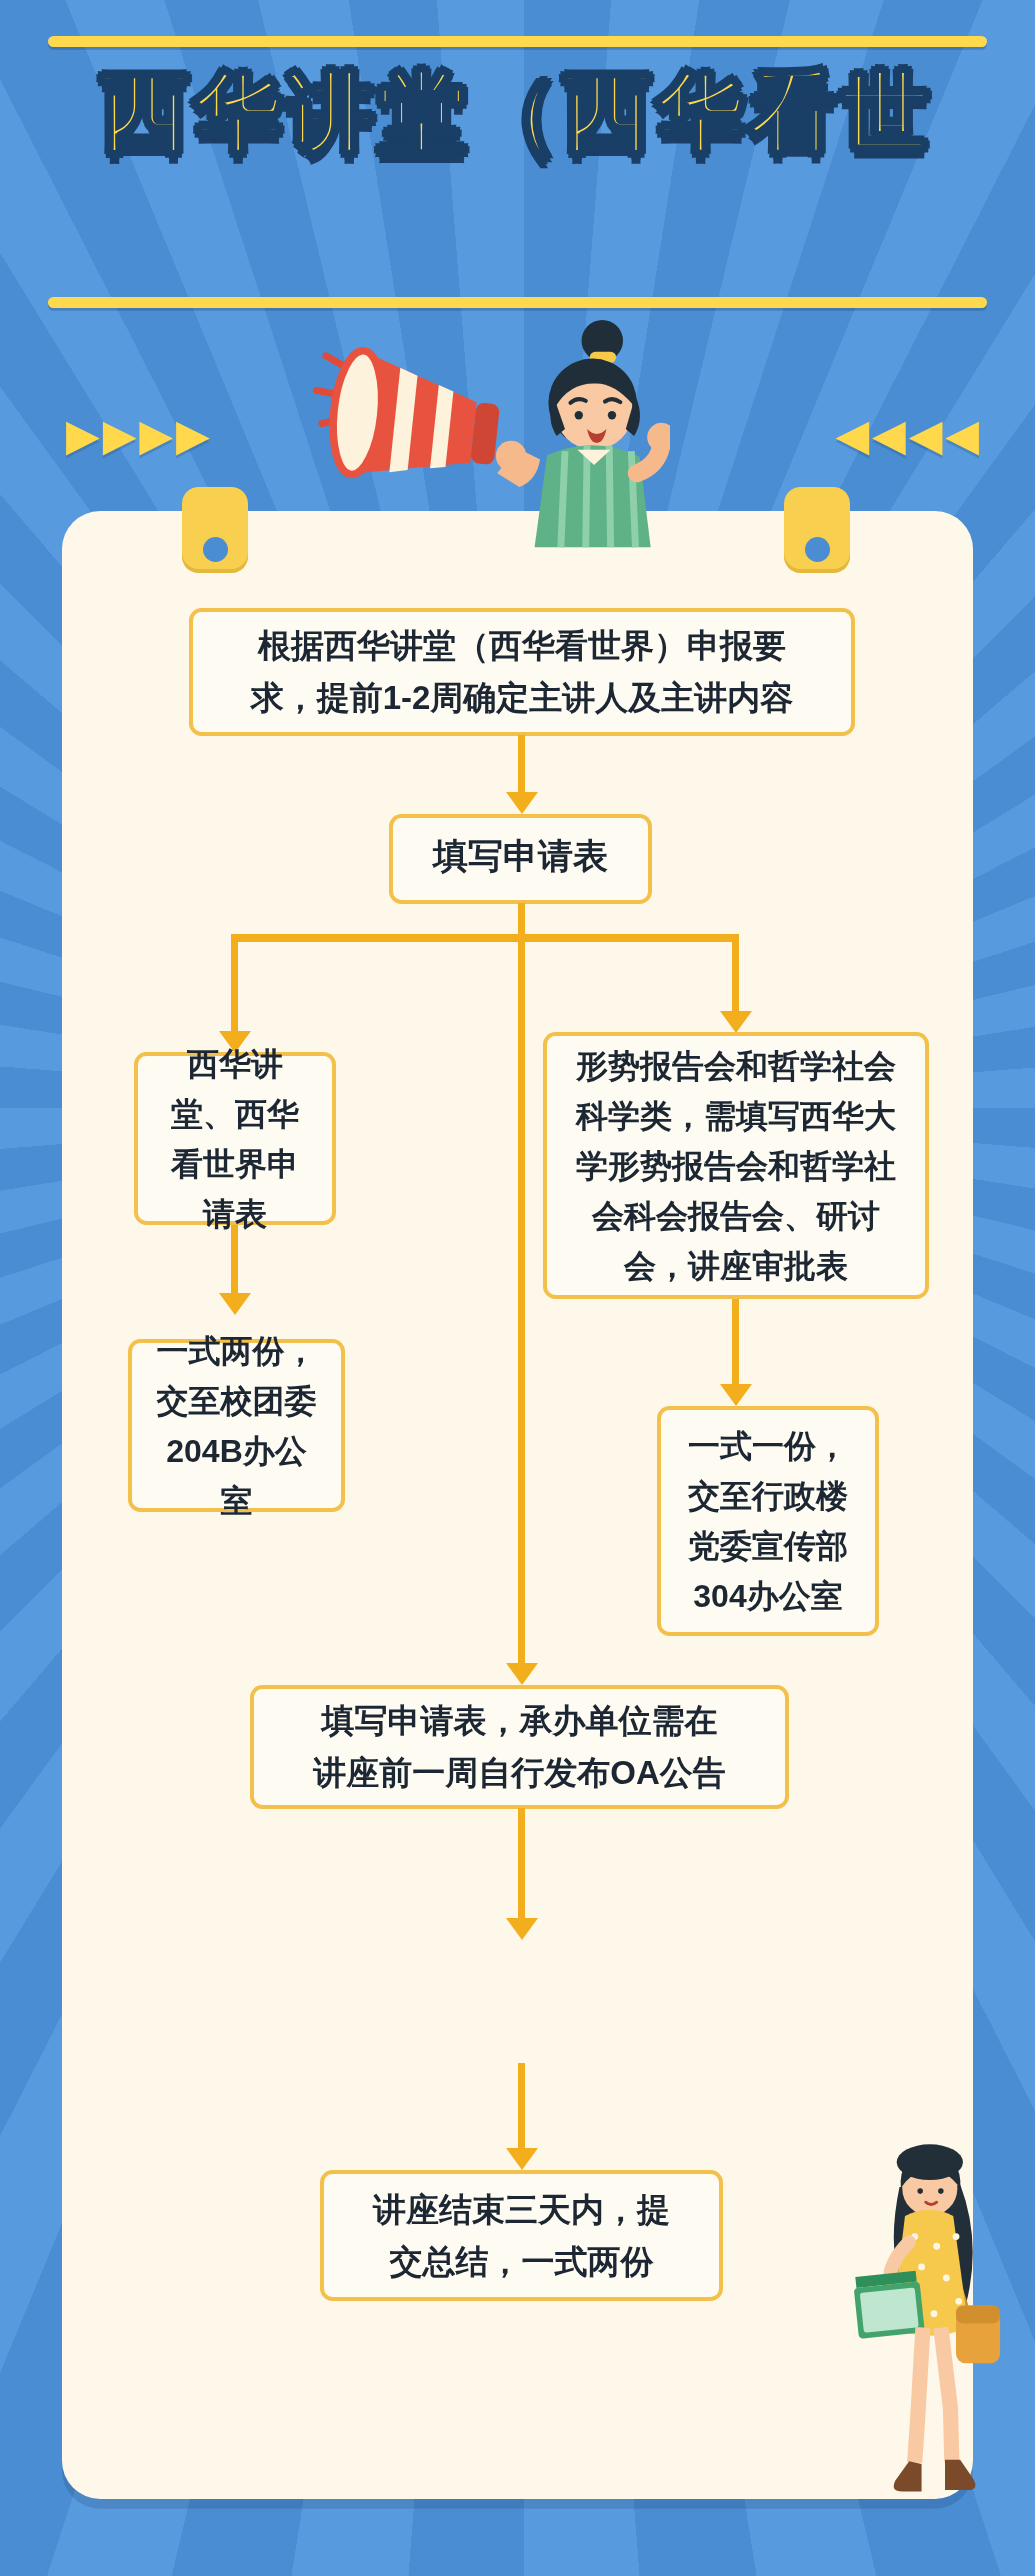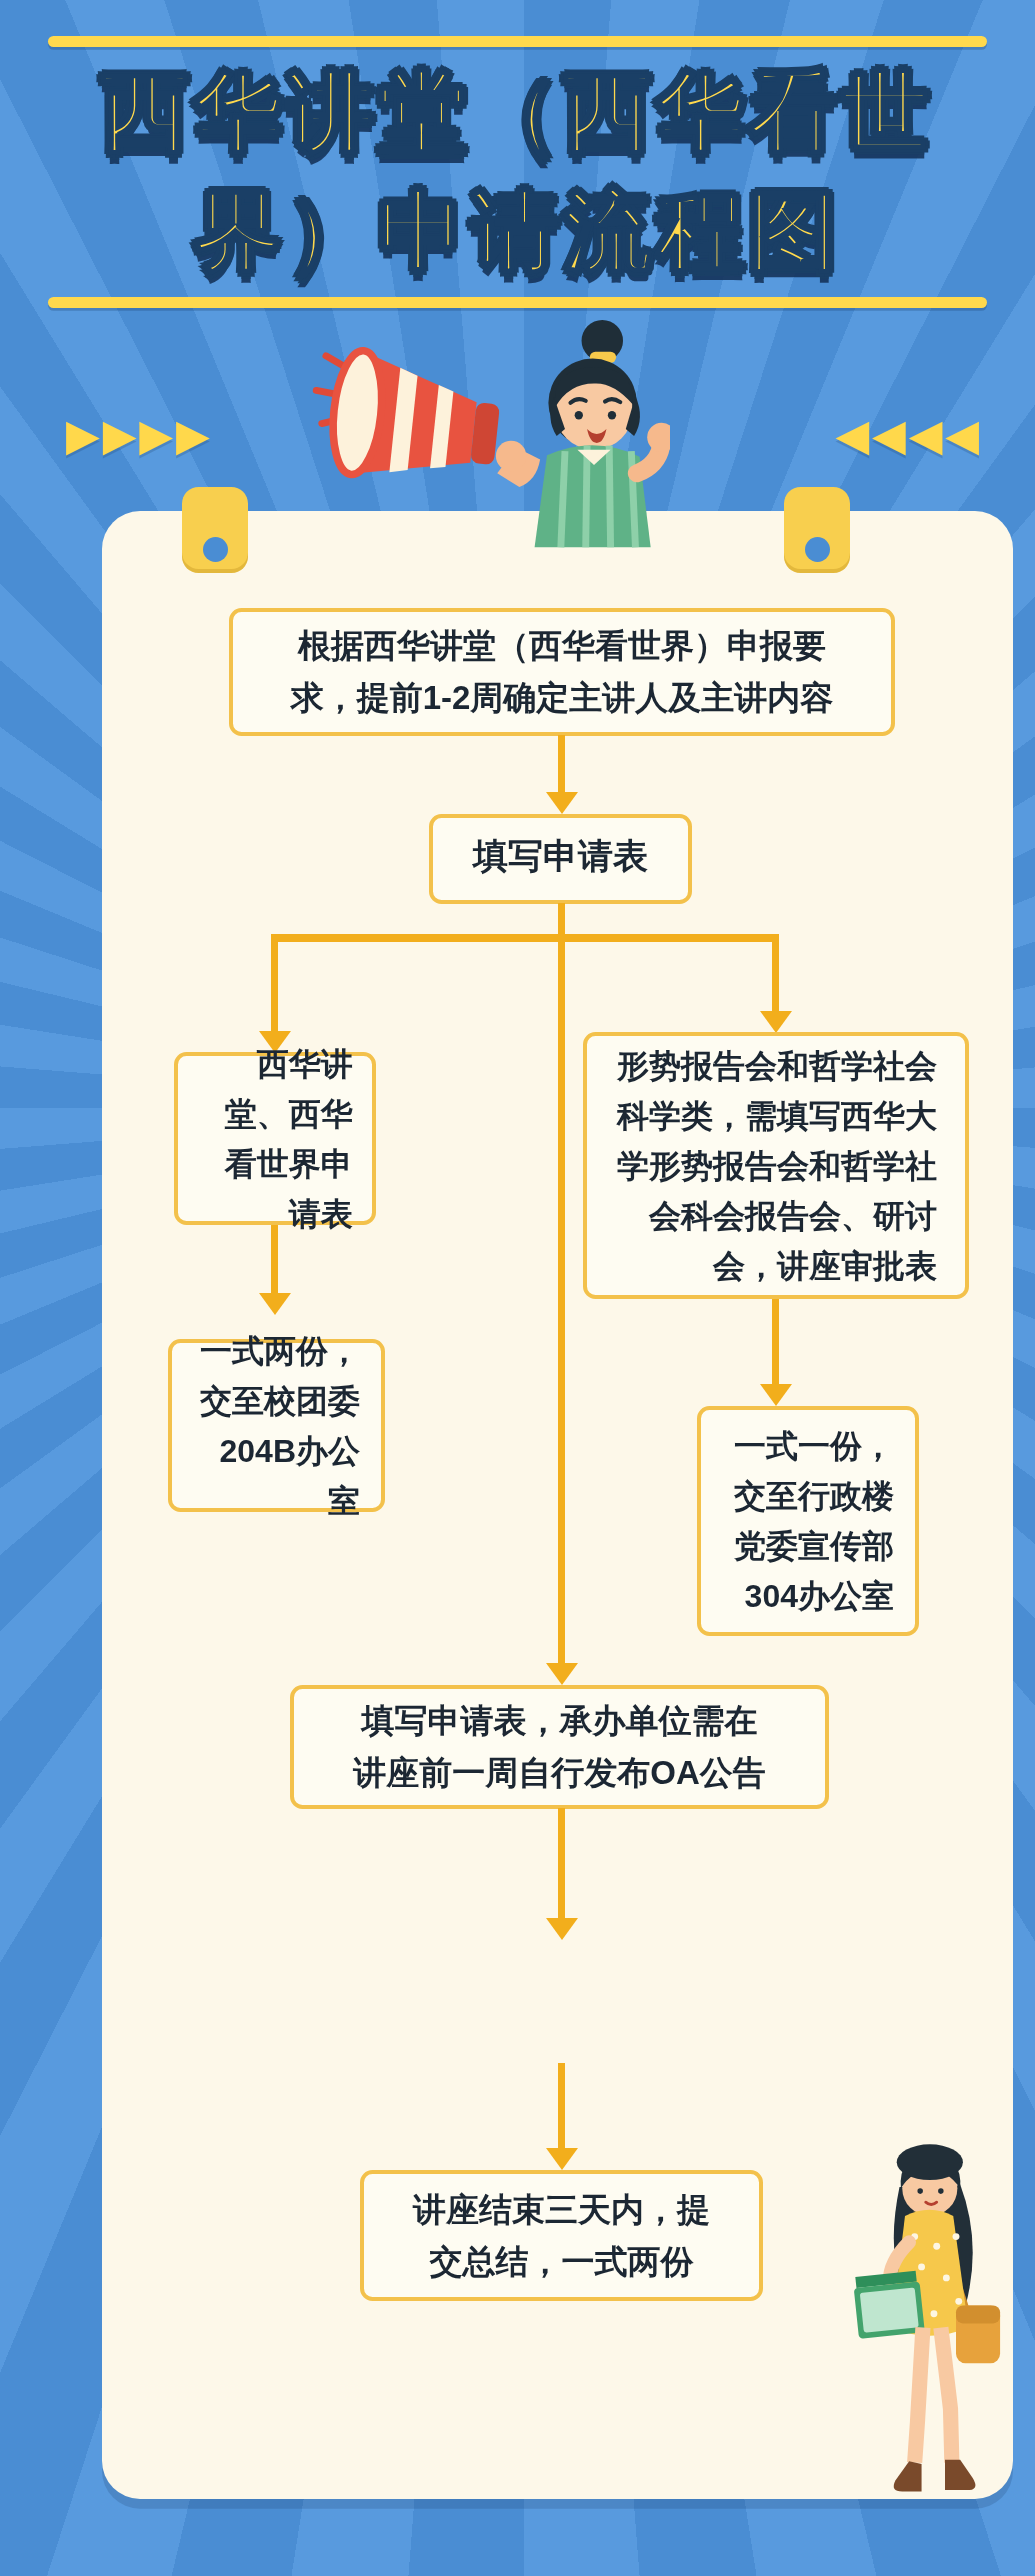--- a/index.html
+++ b/index.html
@@ -28,42 +28,41 @@
     position:absolute;top:413px;font-size:44px;line-height:44px;color:#ffd84b;
     letter-spacing:2.8px;z-index:2;text-shadow:0 2.8px 0 rgba(20,50,90,.2);
   }
   #chevrons-left{left:66px;}
   #chevrons-right{right:66px;}
   
   #card{
     position:absolute;left:62px;top:511px;width:911px;height:1988px;
     background:#fdf8e9;border-radius:38px;z-index:2;
     box-shadow:0 9.7px 0 rgba(20,50,90,.18);
-    margin-left:40px;
   }
   .ring{
     position:absolute;top:487px;width:66px;height:86px;border-radius:16.6px;
     background:#f8cf4e;z-index:4;box-shadow:inset 0 -4.1px 0 rgba(190,140,30,.35);
   }
   .ring .hole{
     position:absolute;left:50%;top:50px;width:25px;height:25px;margin-left:-12.4px;
     border-radius:50%;background:#4a8dd3;
   }
   #ring-left{left:182px;}
   #ring-right{left:784px;}
   
   .fbox{
     position:absolute;box-sizing:border-box;background:#fefcf2;
     border:4.1px solid #f3c14b;border-radius:12.4px;
     display:flex;align-items:center;justify-content:center;text-align:center;
     color:#1c2733;font-weight:700;z-index:3;
   }
   .fbox .txt{width:100%;}
   .fs48{font-size:33px;line-height:52px;}
-  .fs46{font-size:32px;line-height:50px;text-align:right;}
+  .fs46{font-size:32px;line-height:50px;}
   .fs50{font-size:35px;line-height:41px;font-family:Liberation Mono, monospace;}
   
   .arrow-v{
     position:absolute;width:33px;display:flex;flex-direction:column;align-items:center;z-index:3;
   }
   .arrow-v .stem{width:7.6px;flex:1;background:#f2ae1c;}
   .arrow-v .head{
     width:0;height:0;border-left:16.6px solid transparent;border-right:16.6px solid transparent;
     border-top:22px solid #f2ae1c;
   }
@@ -72,21 +71,20 @@
   .illus{position:absolute;z-index:6;}
 </style>
 </head>
 <body>
 
 <div id="poster">
 
   <div class="rule" style="top:36px"></div>
   <div id="title">
     <div class="title-line">西华讲堂（西华看世</div>
-    <div class="title-line">界）申请流程图</div>
   </div>
   <div class="rule" style="top:297px"></div>
 
   <div id="chevrons-left" class="chevrons">▶▶▶▶</div>
   <div id="chevrons-right" class="chevrons">◀◀◀◀</div>
 
   <div class="illus" style="left:290px;top:314px;width:380px;height:235px">
     <svg viewBox="0 0 550 335" width="380" height="235">
       <g stroke="#e04a38" stroke-width="10" stroke-linecap="round" fill="none">
         <path d="M52,58 l28,16"></path>

